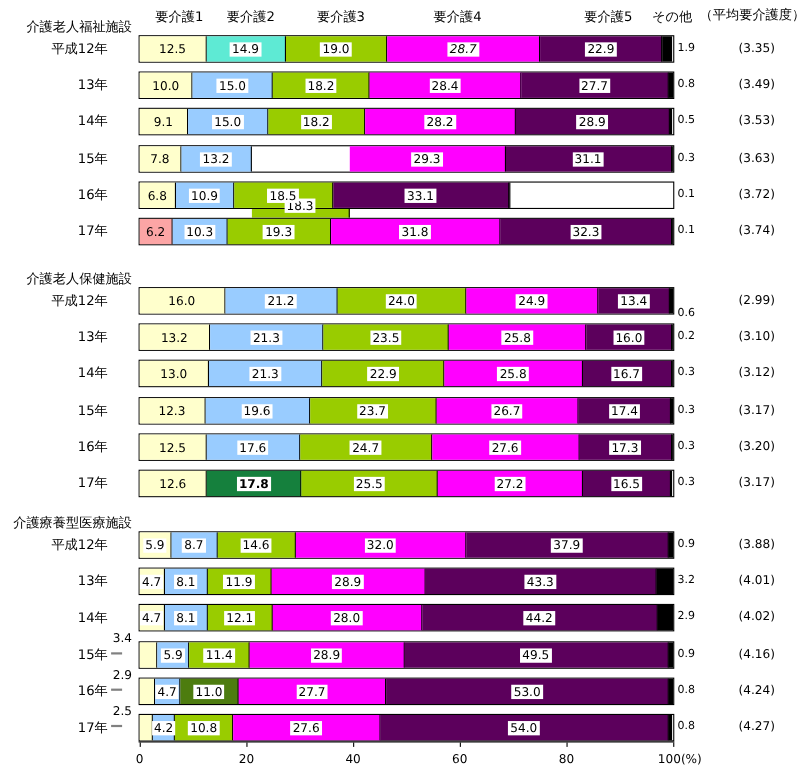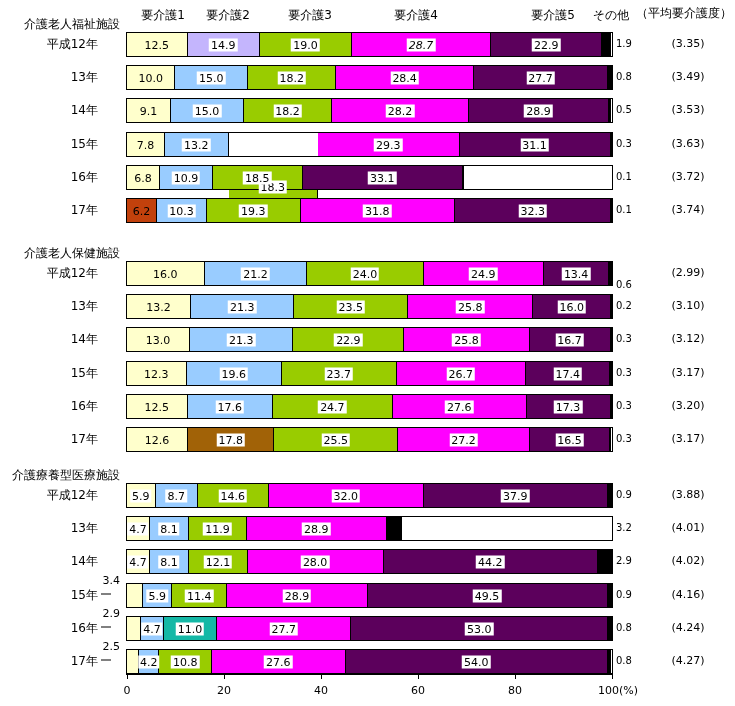--- a/index.html
+++ b/index.html
@@ -67,21 +67,21 @@
       <div class="legend-label" style="left: 611px;">その他</div>
     </div>
   <div class="avg-header">（平均要介護度）</div>
   <div id="plot">
       <div class="group-name" style="top: 17px;">介護老人福祉施設</div>
       <div class="row-label" style="top: 37px;">平成12年</div>
       <div class="bar" style="left: 126px; top: 32px; width: 485px; height: 23px;">
         <div class="seg" style="width: 12.5%; background: rgb(255, 255, 204);">
           <div class="seg-label">12.5</div>
         </div>
-        <div class="seg" style="width: 14.9%; background: #c4b5fd;">
+        <div class="seg" style="width: 14.9%; background: #5eead4;">
           <div class="seg-label boxed">14.9</div>
         </div>
         <div class="seg" style="width: 19%; background: rgb(153, 204, 0);">
           <div class="seg-label boxed">19.0</div>
         </div>
         <div class="seg" style="width: 28.7%; background: rgb(255, 0, 255); font-style: italic;">
           <div class="seg-label boxed">28.7</div>
         </div>
         <div class="seg" style="width: 22.9%; background: rgb(92, 0, 92);">
           <div class="seg-label boxed">22.9</div>
@@ -166,21 +166,21 @@
         </div>
         <div class="seg" style="width: 33.1%; background: rgb(92, 0, 92);">
           <div class="seg-label boxed">33.1</div>
         </div>
         <div class="seg" style="width: 0.1%; background: rgb(0, 0, 0);"></div>
       </div>
       <div class="other-value" style="left: 616px; top: 170px;">0.1</div>
       <div class="avg-value" style="left: 650px; top: 170px;">(3.72)</div>
       <div class="row-label" style="top: 203px;">17年</div>
       <div class="bar" style="left: 126px; top: 198px; width: 485px; height: 23px;">
-        <div class="seg" style="width: 6.2%; background: #c2410c;">
+        <div class="seg" style="width: 6.2%; background: #fca5a5;">
           <div class="seg-label">6.2</div>
         </div>
         <div class="seg" style="width: 10.3%; background: rgb(153, 204, 255);">
           <div class="seg-label boxed">10.3</div>
         </div>
         <div class="seg" style="width: 19.3%; background: rgb(153, 204, 0);">
           <div class="seg-label boxed">19.3</div>
         </div>
         <div class="seg" style="width: 31.8%; background: rgb(255, 0, 255);">
           <div class="seg-label boxed">31.8</div>
@@ -296,21 +296,21 @@
         </div>
         <div class="seg" style="width: 0.3%; background: rgb(0, 0, 0);"></div>
       </div>
       <div class="other-value" style="left: 616px; top: 399px;">0.3</div>
       <div class="avg-value" style="left: 650px; top: 399px;">(3.20)</div>
       <div class="row-label" style="top: 432px;">17年</div>
       <div class="bar" style="left: 126px; top: 427px; width: 485px; height: 23px;">
         <div class="seg" style="width: 12.6%; background: rgb(255, 255, 204);">
           <div class="seg-label">12.6</div>
         </div>
-        <div class="seg" style="width: 17.8%; background: #a16207;">
+        <div class="seg" style="width: 17.8%; background: #15803d; font-weight: bold;">
           <div class="seg-label boxed">17.8</div>
         </div>
         <div class="seg" style="width: 25.5%; background: rgb(153, 204, 0);">
           <div class="seg-label boxed">25.5</div>
         </div>
         <div class="seg" style="width: 27.2%; background: rgb(255, 0, 255);">
           <div class="seg-label boxed">27.2</div>
         </div>
         <div class="seg" style="width: 16.5%; background: rgb(92, 0, 92);">
           <div class="seg-label boxed">16.5</div>
@@ -347,20 +347,23 @@
           <div class="seg-label boxed">4.7</div>
         </div>
         <div class="seg" style="width: 8.1%; background: rgb(153, 204, 255);">
           <div class="seg-label boxed">8.1</div>
         </div>
         <div class="seg" style="width: 11.9%; background: rgb(153, 204, 0);">
           <div class="seg-label boxed">11.9</div>
         </div>
         <div class="seg" style="width: 28.9%; background: rgb(255, 0, 255);">
           <div class="seg-label boxed">28.9</div>
+        </div>
+        <div class="seg" style="width: 43.3%; background: rgb(92, 0, 92);">
+          <div class="seg-label boxed">43.3</div>
         </div>
         <div class="seg" style="width: 3.2%; background: rgb(0, 0, 0);"></div>
       </div>
       <div class="other-value" style="left: 616px; top: 521px;">3.2</div>
       <div class="avg-value" style="left: 650px; top: 521px;">(4.01)</div>
       <div class="row-label" style="top: 554px;">14年</div>
       <div class="bar" style="left: 126px; top: 549px; width: 485px; height: 23px;">
         <div class="seg" style="width: 4.7%; background: rgb(255, 255, 204);">
           <div class="seg-label boxed">4.7</div>
         </div>
@@ -400,21 +403,21 @@
       <div class="outside-first" style="left: 80px; top: 574px;">3.4</div>
       <div class="leader-dash" style="left: 101px; top: 593px; width: 10px; background: rgb(128, 128, 128);"></div>
       <div class="other-value" style="left: 616px; top: 588px;">0.9</div>
       <div class="avg-value" style="left: 650px; top: 588px;">(4.16)</div>
       <div class="row-label" style="top: 621px;">16年</div>
       <div class="bar" style="left: 126px; top: 616px; width: 485px; height: 23px;">
         <div class="seg" style="width: 2.9%; background: rgb(255, 255, 204);"></div>
         <div class="seg" style="width: 4.7%; background: rgb(153, 204, 255);">
           <div class="seg-label boxed">4.7</div>
         </div>
-        <div class="seg" style="width: 11%; background: #14b8a6;">
+        <div class="seg" style="width: 11%; background: #4d7c0f;">
           <div class="seg-label boxed">11.0</div>
         </div>
         <div class="seg" style="width: 27.7%; background: rgb(255, 0, 255);">
           <div class="seg-label boxed">27.7</div>
         </div>
         <div class="seg" style="width: 53%; background: rgb(92, 0, 92);">
           <div class="seg-label boxed">53.0</div>
         </div>
         <div class="seg" style="width: 0.8%; background: rgb(0, 0, 0);"></div>
       </div>

